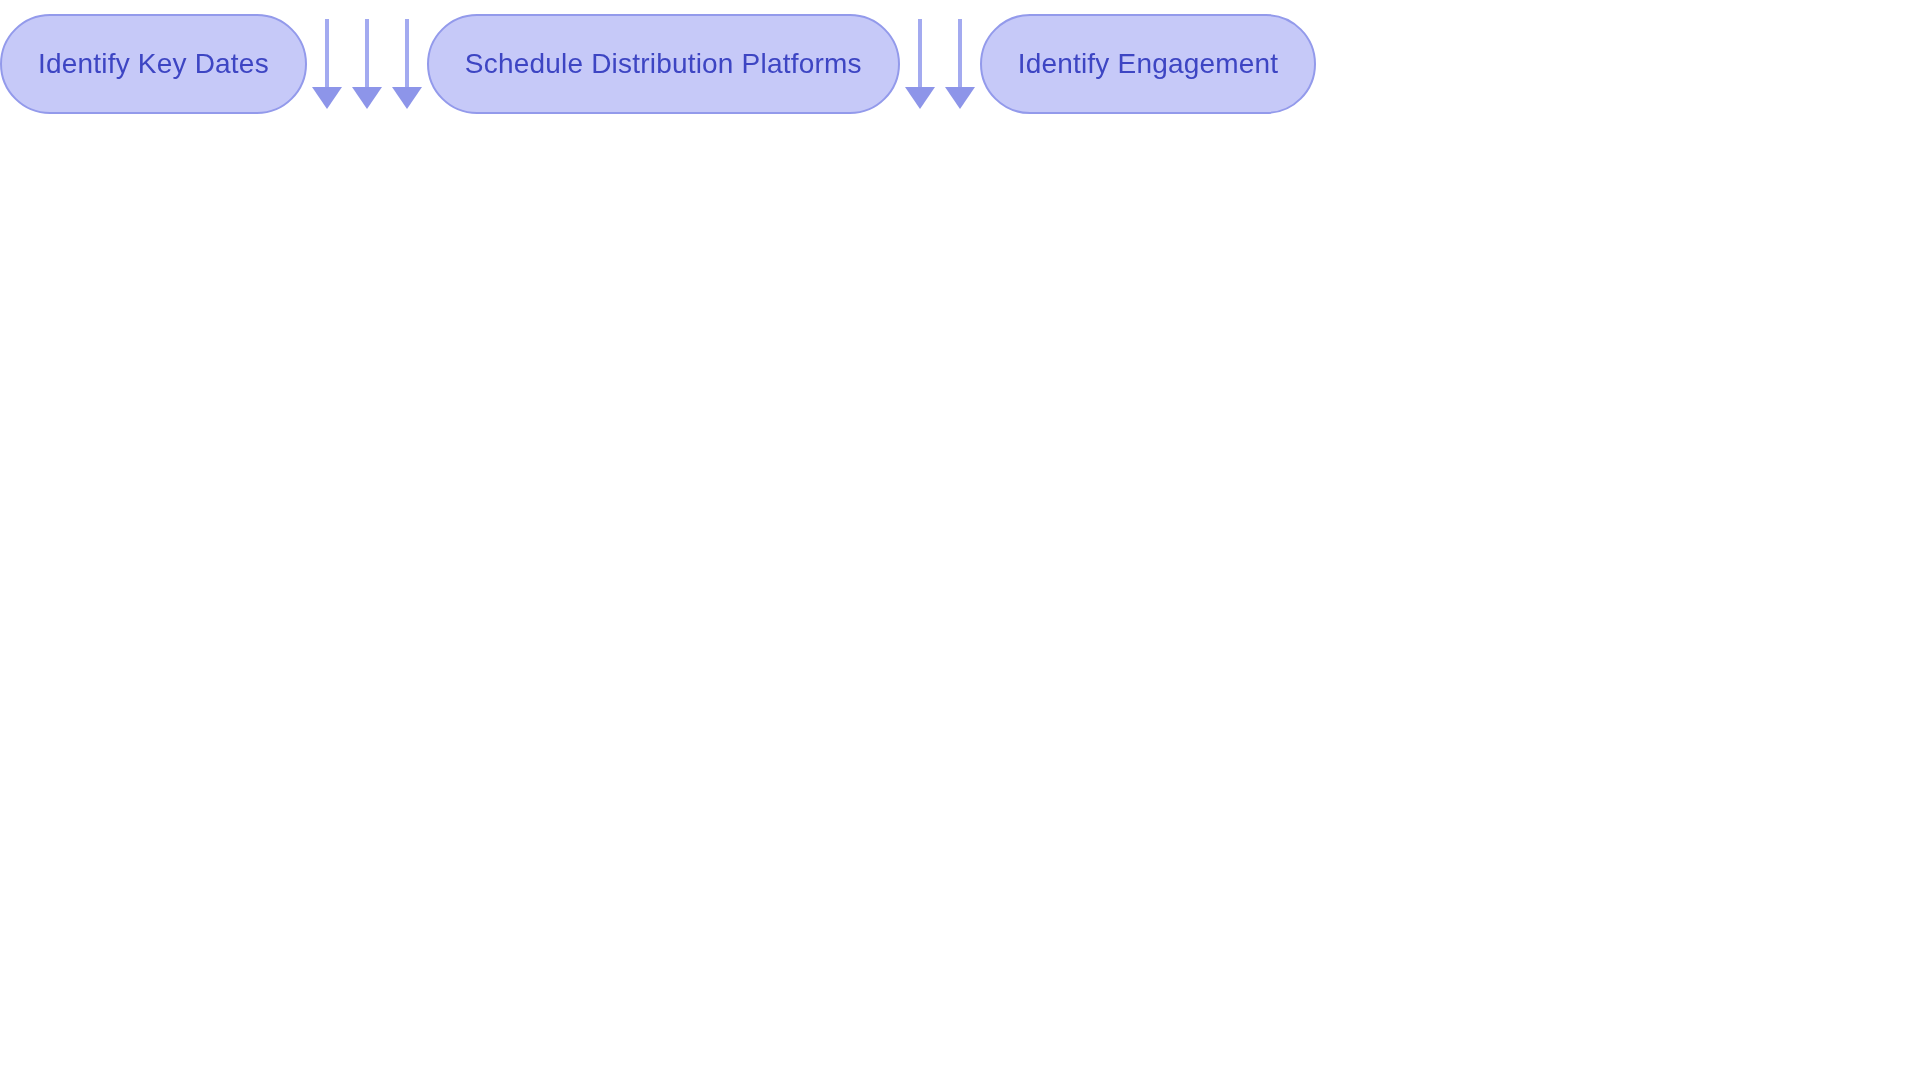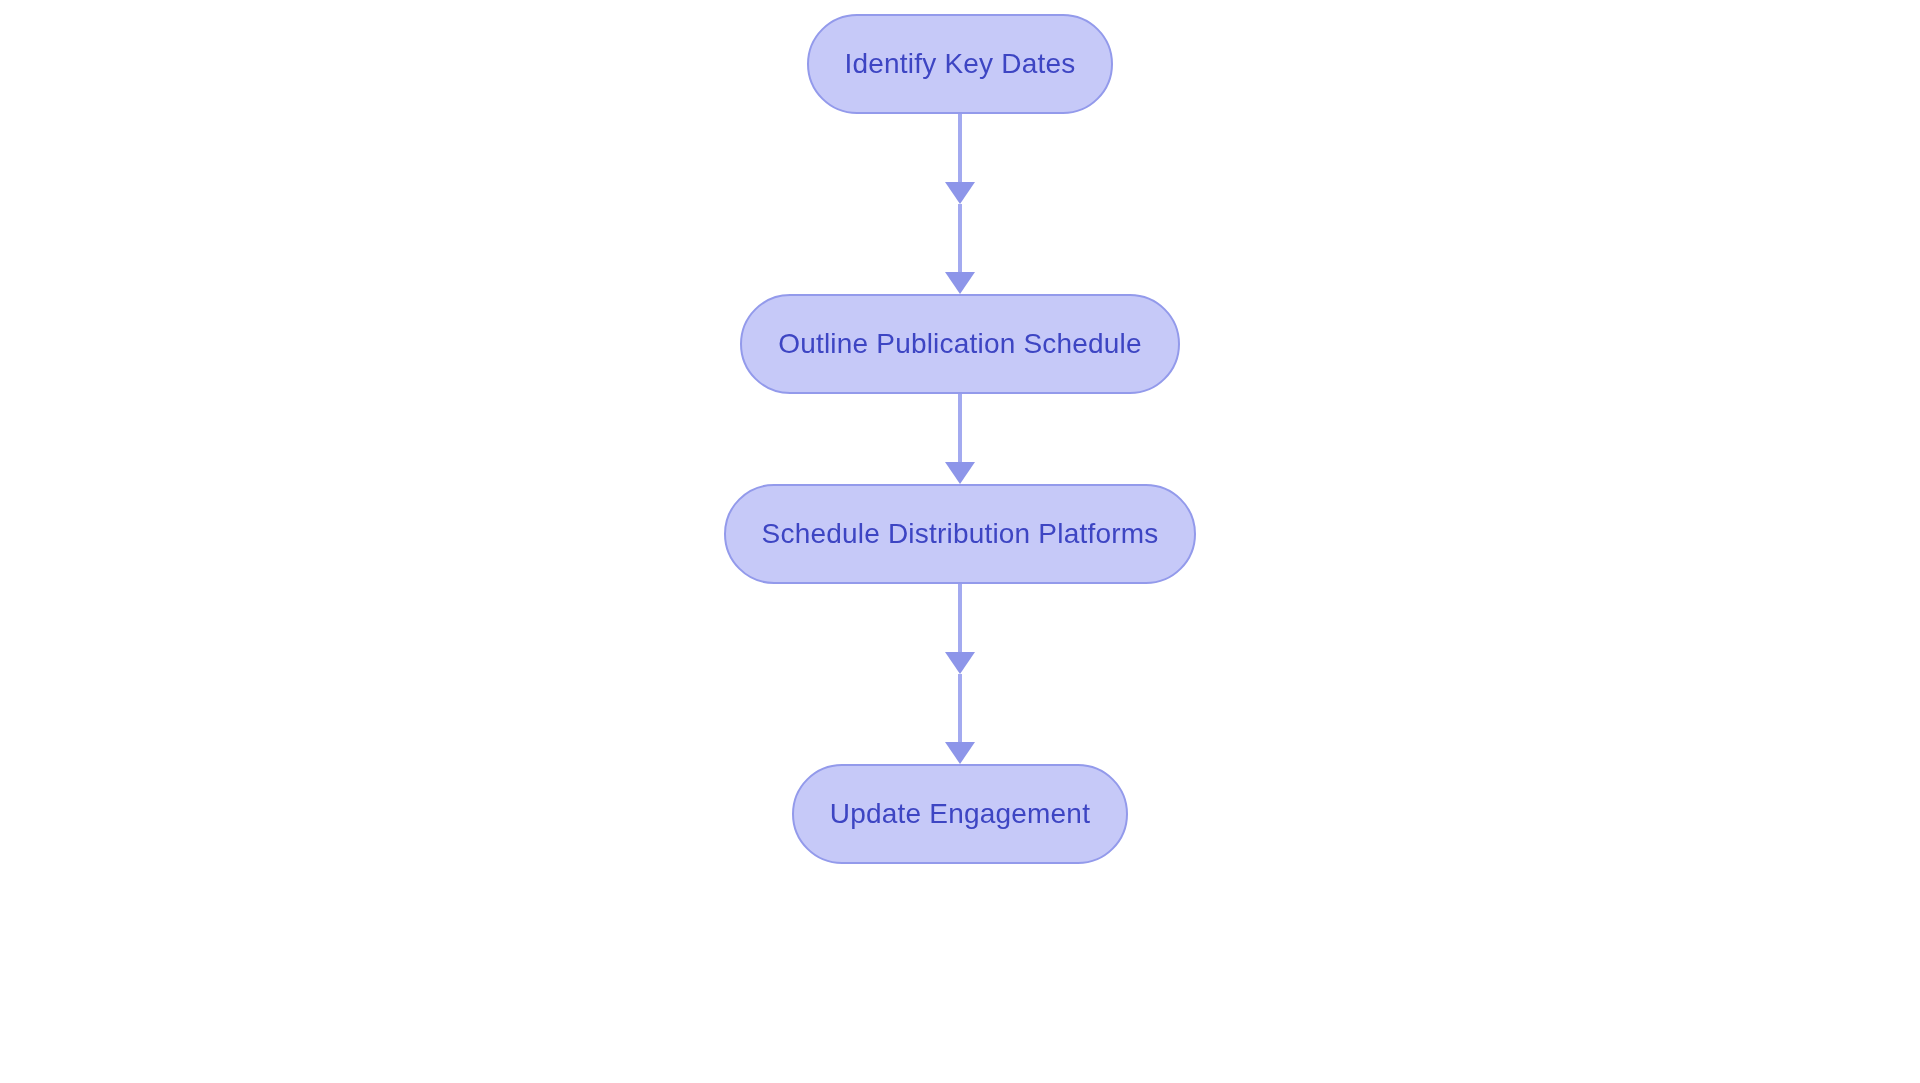--- a/index.html
+++ b/index.html
@@ -15,21 +15,21 @@
     overflow: hidden;
     font-family: "Liberation Sans", "DejaVu Sans", sans-serif;
   }
   .flow {
     position: absolute;
     left: 0;
     top: 0;
     width: 100%;
     padding-top: 14px;
     display: flex;
-    flex-direction: column;
+    flex-direction: row;
     align-items: center;
   }
   .node {
     box-sizing: border-box;
     height: 100px;
     min-width: 220px;
     padding: 0 36px;
     border-radius: 52px;
     background: var(--node-fill, #c6c9f8);
     border: 2px solid var(--node-border, #939aeb);
@@ -79,23 +79,20 @@
     <div class="arrow-line"></div>
     <div class="arrow-head"></div>
   </div>
 
 
   <div class="arrow">
     <div class="arrow-line"></div>
     <div class="arrow-head"></div>
   </div>
 
-  <div class="node">
-    <span class="node-label">Outline Publication Schedule</span>
-  </div>
 
   <div class="arrow">
     <div class="arrow-line"></div>
     <div class="arrow-head"></div>
   </div>
 
   <div class="node">
     <span class="node-label">Schedule Distribution Platforms</span>
   </div>
 
@@ -104,16 +101,16 @@
     <div class="arrow-head"></div>
   </div>
 
 
   <div class="arrow">
     <div class="arrow-line"></div>
     <div class="arrow-head"></div>
   </div>
 
   <div class="node">
-    <span class="node-label">Update Engagement</span>
+    <span class="node-label">Identify Engagement</span>
   </div>
 </div>
 </div>
 
 </body></html>

